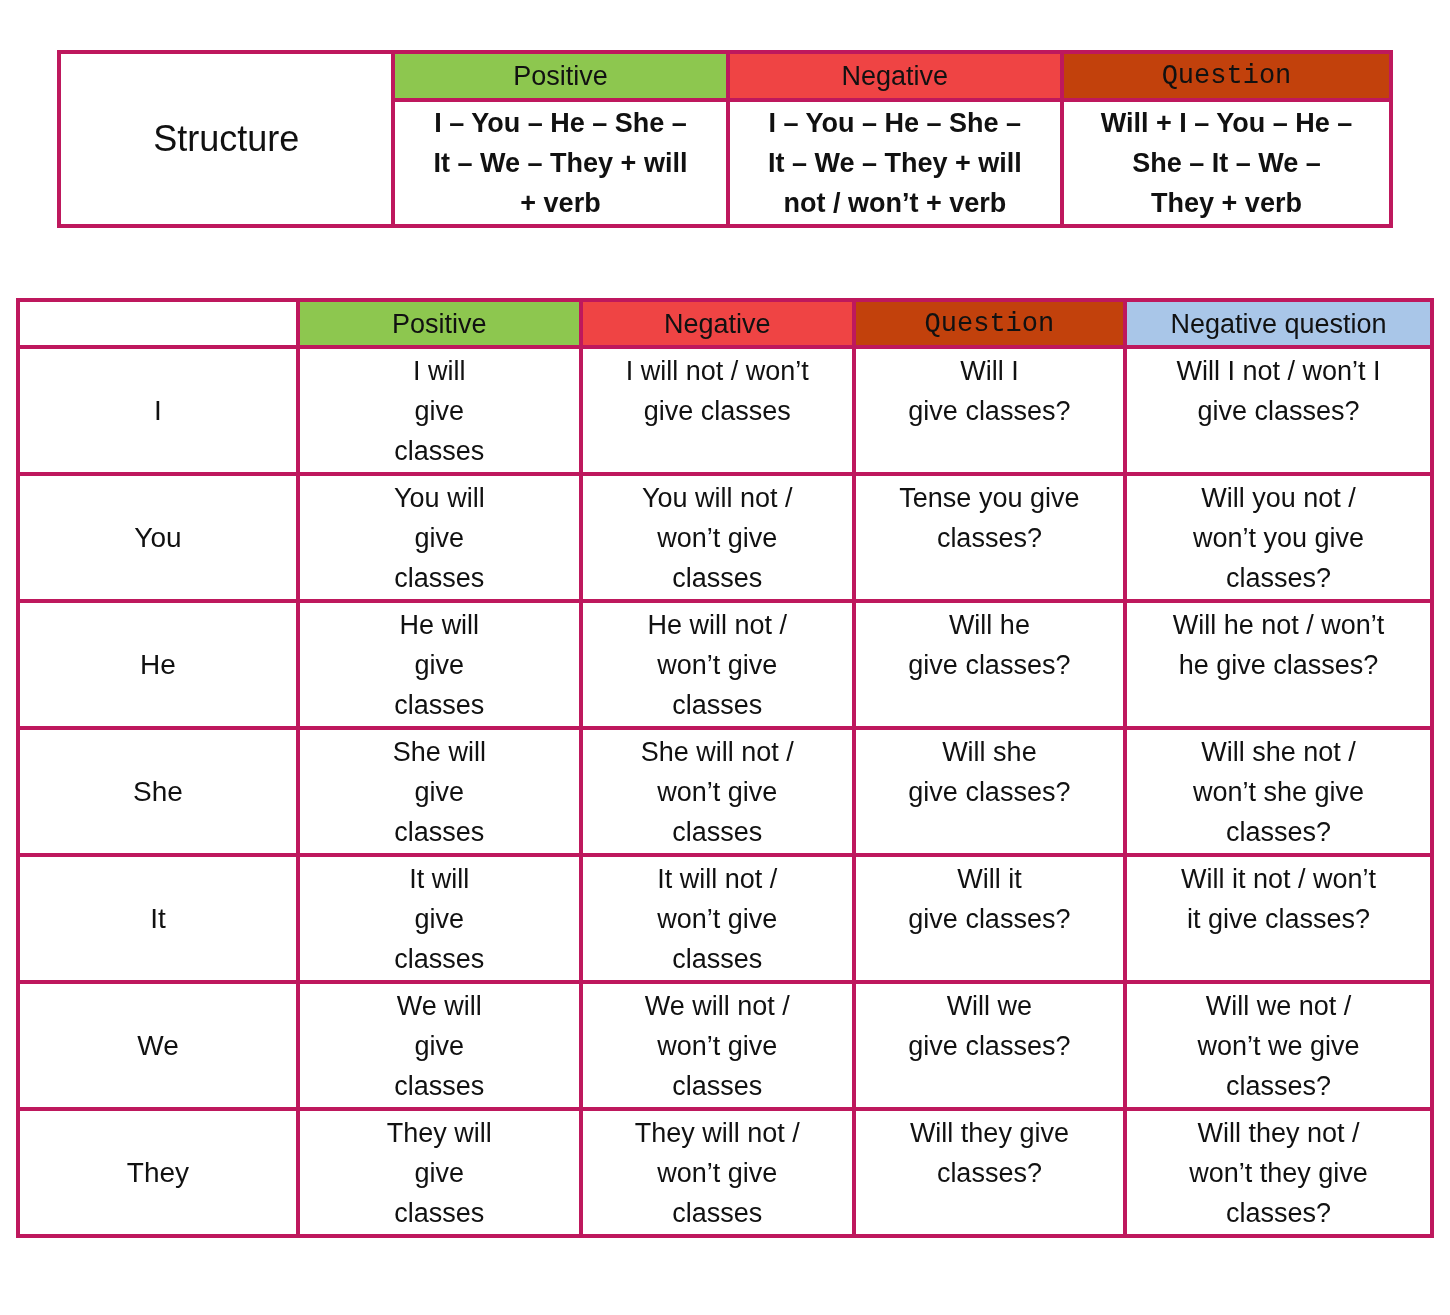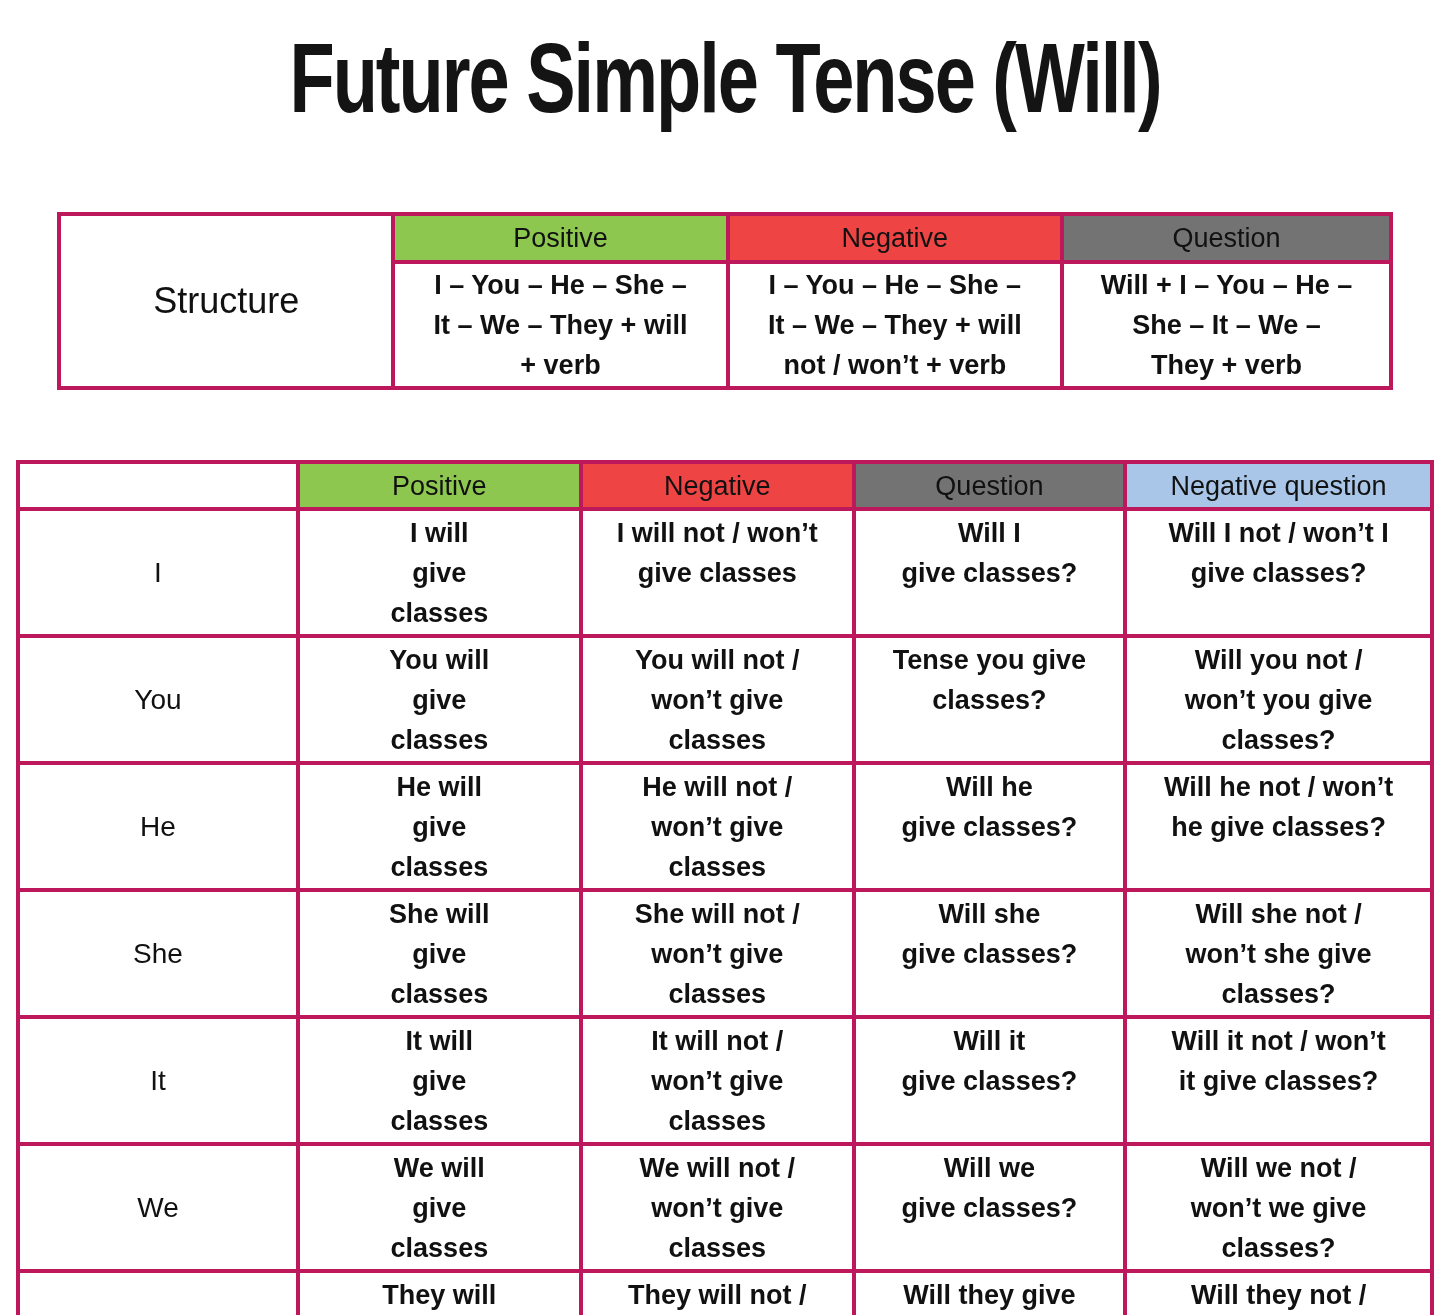--- a/index.html
+++ b/index.html
@@ -63,41 +63,37 @@
   .conj-table {
     width: 1418px;
     margin: 70px auto 0 auto;
     border: 3px solid #161616;
   }
   .conj-table .hdr { height: 43px; font-weight: 400; }
   .conj-table td.cell {
     height: 121px;
     vertical-align: top;
     padding-top: 2px;
-    font-weight: bold;
   }
   .conj-table td.pronoun {
     vertical-align: middle;
     font-size: 28px;
   }
   
   .hdr-blank { background: #ffffff; }
   .hdr-pos   { background: #8dc74f; }
   .hdr-neg   { background: #ef4444; }
-  .hdr-q     { background: #737373; }
+  .hdr-q     { background: #c2410c; font-family: Liberation Mono, monospace; }
   .hdr-nq    { background: #a9c6e8; margin-left: 11px; }
 </style>
 </head>
 <body>
 
 <div class="page">
 
-  <div class="title-wrap">
-    <div class="title">Future Simple Tense (Will)</div>
-  </div>
 
   <table class="structure-table">
     <colgroup>
       <col style="width:25.1%">
         <col style="width:25.1%">
         <col style="width:25.1%">
         <col style="width:24.7%">
     </colgroup>
     <tbody>
       <tr>

